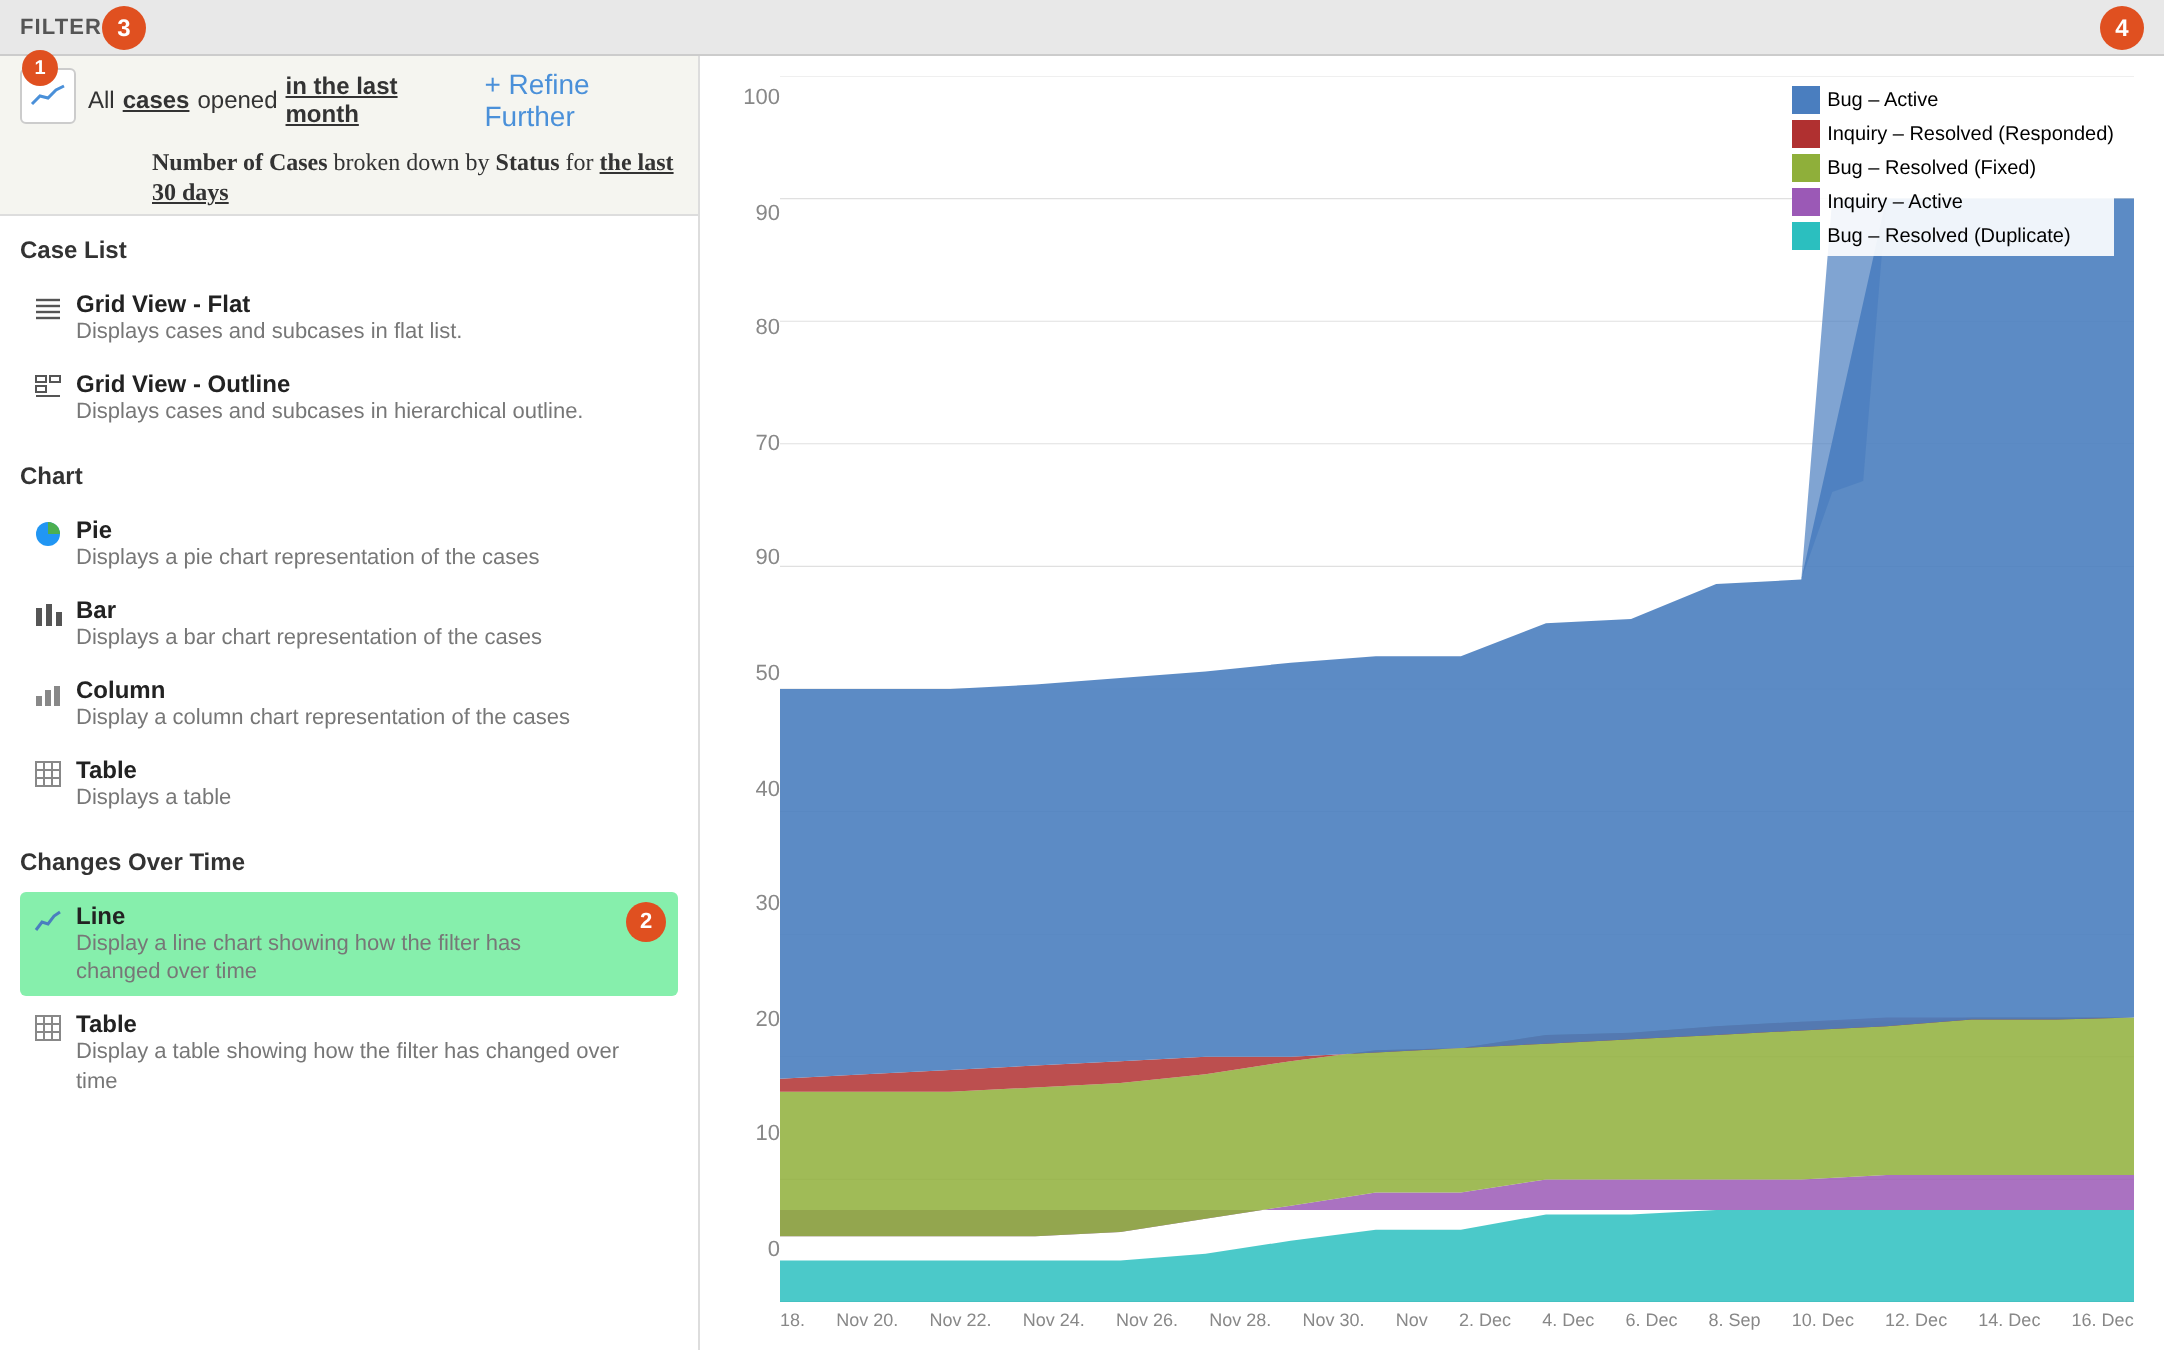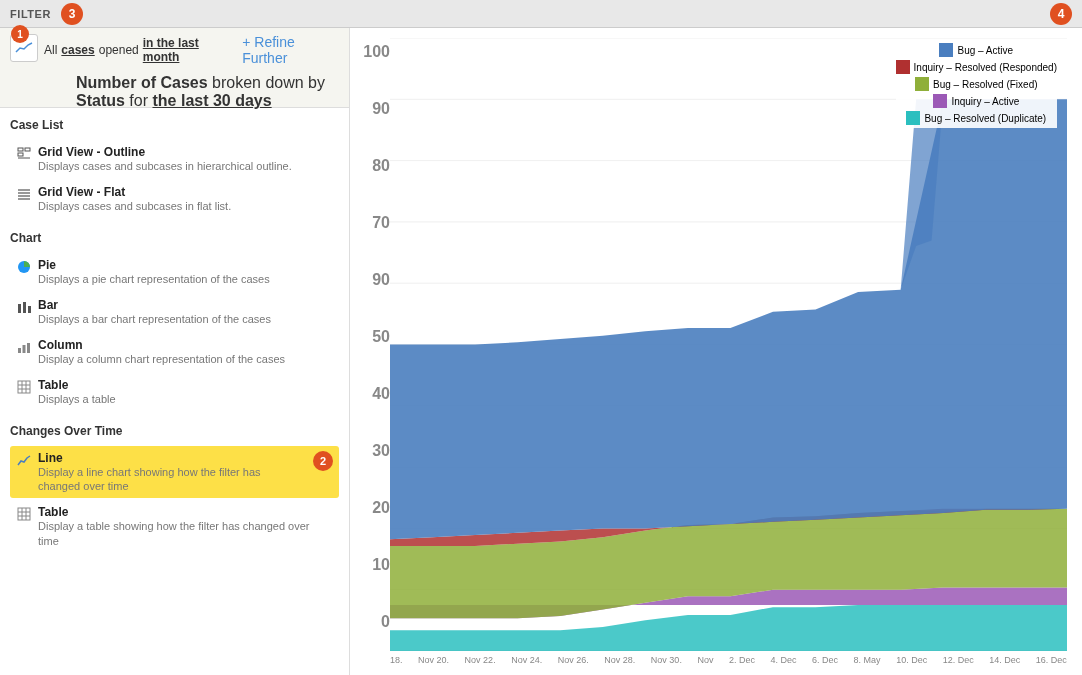--- a/index.html
+++ b/index.html
@@ -11,21 +11,21 @@
       height: 675px;
       overflow: hidden;
     }
 
     .top-bar {
       background: #e8e8e8;
       border-bottom: 1px solid #ccc;
       padding: 4px 10px;
       display: flex;
       align-items: center;
-      gap: 10px;
+      gap: 0;
       height: 28px;
     }
 
     .top-bar-label {
       font-size: 11px;
       font-weight: bold;
       color: #555;
       letter-spacing: 0.05em;
     }
 
@@ -72,23 +72,24 @@
 
     .filter-text-block {
       flex: 1;
     }
 
     .filter-row1 span.bold { font-weight: bold; }
     .filter-row1 span.underline { text-decoration: underline; font-weight: bold; }
     .filter-row1 a { color: #4a90d9; font-size: 11px; text-decoration: none; }
 
     .filter-row2 {
-      font-size: 16px;
+      font-size: 12px;
       color: #333;
       margin-left: 32px;
+      font-family: Liberation Serif, serif;
     }
 
     .section-group {
       padding: 10px 10px 0 10px;
     }
 
     .section-title {
       font-size: 12px;
       font-weight: bold;
       color: #333;
@@ -98,21 +99,21 @@
 
     .menu-item {
       display: flex;
       align-items: flex-start;
       padding: 5px 6px;
       border-radius: 3px;
       cursor: pointer;
       gap: 6px;
       margin-bottom: 2px;
     }
-    .menu-item.active { background: #fde047; }
+    .menu-item.active { background: #86efac; }
 
     .menu-item-icon {
       width: 16px;
       height: 16px;
       flex-shrink: 0;
       margin-top: 1px;
       display: flex;
       align-items: center;
       justify-content: center;
       color: #555;
@@ -150,23 +151,22 @@
       width: 30px;
       display: flex;
       flex-direction: column;
       justify-content: space-between;
       align-items: flex-end;
       padding-bottom: 20px;
       padding-top: 5px;
     }
 
     .y-label {
-      font-size: 16px;
+      font-size: 11px;
       color: #888;
-      font-weight: bold;
     }
 
     .chart-inner {
       flex: 1;
       position: relative;
     }
 
     .chart-svg {
       width: 100%;
       height: 100%;
@@ -178,21 +178,20 @@
       right: 10px;
       background: rgba(255,255,255,0.9);
       font-size: 10px;
     }
 
     .legend-item {
       display: flex;
       align-items: center;
       gap: 4px;
       margin-bottom: 3px;
-      justify-content: center;
     }
 
     .legend-color {
       width: 14px;
       height: 14px;
       flex-shrink: 0;
     }
 
     .x-label {
       font-size: 9px;
@@ -257,44 +256,44 @@
         </div>
       </div>
     </div>
 
     <div class="section-group">
       <div class="section-title">Case List</div>
 
       <div class="menu-item">
         <div class="menu-item-icon">
           <svg width="14" height="14" viewBox="0 0 14 14">
+            <line x1="1" y1="3" x2="13" y2="3" stroke="#555" stroke-width="1.2"></line>
+            <line x1="1" y1="6" x2="13" y2="6" stroke="#555" stroke-width="1.2"></line>
+            <line x1="1" y1="9" x2="13" y2="9" stroke="#555" stroke-width="1.2"></line>
+            <line x1="1" y1="12" x2="13" y2="12" stroke="#555" stroke-width="1.2"></line>
+          </svg>
+        </div>
+        <div class="menu-item-content">
+          <div class="menu-item-title">Grid View - Flat</div>
+          <div class="menu-item-desc">Displays cases and subcases in flat list.</div>
+        </div>
+      </div>
+
+      <div class="menu-item">
+        <div class="menu-item-icon">
+          <svg width="14" height="14" viewBox="0 0 14 14">
             <rect x="1" y="1" width="5" height="3" fill="none" stroke="#555" stroke-width="1"></rect>
             <rect x="1" y="6" width="5" height="3" fill="none" stroke="#555" stroke-width="1"></rect>
             <rect x="8" y="1" width="5" height="3" fill="none" stroke="#555" stroke-width="1"></rect>
             <line x1="1" y1="11" x2="13" y2="11" stroke="#555" stroke-width="1"></line>
           </svg>
         </div>
         <div class="menu-item-content">
           <div class="menu-item-title">Grid View - Outline</div>
           <div class="menu-item-desc">Displays cases and subcases in hierarchical outline.</div>
-        </div>
-      </div>
-
-      <div class="menu-item">
-        <div class="menu-item-icon">
-          <svg width="14" height="14" viewBox="0 0 14 14">
-            <line x1="1" y1="3" x2="13" y2="3" stroke="#555" stroke-width="1.2"></line>
-            <line x1="1" y1="6" x2="13" y2="6" stroke="#555" stroke-width="1.2"></line>
-            <line x1="1" y1="9" x2="13" y2="9" stroke="#555" stroke-width="1.2"></line>
-            <line x1="1" y1="12" x2="13" y2="12" stroke="#555" stroke-width="1.2"></line>
-          </svg>
-        </div>
-        <div class="menu-item-content">
-          <div class="menu-item-title">Grid View - Flat</div>
-          <div class="menu-item-desc">Displays cases and subcases in flat list.</div>
         </div>
       </div>
     </div>
 
     <div class="section-group">
       <div class="section-title">Chart</div>
 
       <div class="menu-item">
         <div class="menu-item-icon">
           <svg width="14" height="14" viewBox="0 0 14 14">
@@ -483,20 +482,20 @@
       <span class="x-label">Nov 20.</span>
       <span class="x-label">Nov 22.</span>
       <span class="x-label">Nov 24.</span>
       <span class="x-label">Nov 26.</span>
       <span class="x-label">Nov 28.</span>
       <span class="x-label">Nov 30.</span>
       <span class="x-label">Nov</span>
       <span class="x-label">2. Dec</span>
       <span class="x-label">4. Dec</span>
       <span class="x-label">6. Dec</span>
-      <span class="x-label">8. May</span>
+      <span class="x-label">8. Sep</span>
       <span class="x-label">10. Dec</span>
       <span class="x-label">12. Dec</span>
       <span class="x-label">14. Dec</span>
       <span class="x-label">16. Dec</span>
     </div>
   </div>
 </div>
 
 </body></html>

